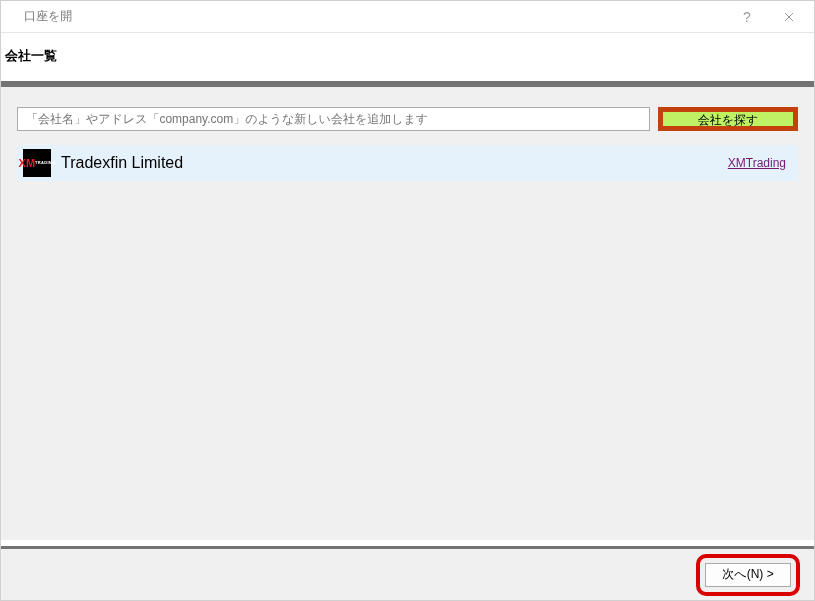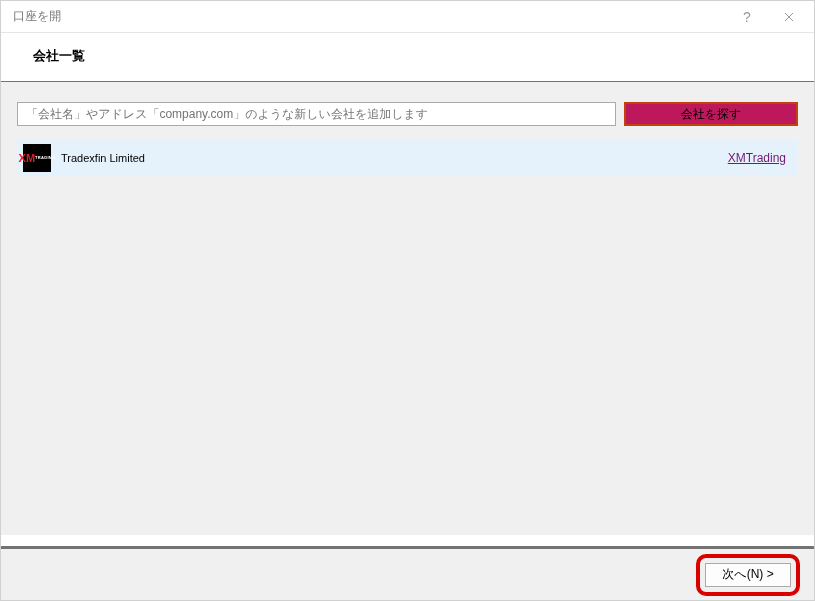--- a/index.html
+++ b/index.html
@@ -14,21 +14,21 @@
       background: #fff;
       border: 1px solid #d0d0d0;
       position: relative;
       overflow: hidden;
     }
     .title-bar {
       height: 32px;
       display: flex;
       align-items: center;
       justify-content: space-between;
-      padding: 0 4px 0 12px;
+      padding: 0 4px 0 23px;
       background: #fff;
       color: #777;
       font-size: 12px;
       border-bottom: 1px solid #e5e5e5;
     }
     .title-bar-controls {
       display: flex;
       align-items: center;
       gap: 0;
     }
@@ -36,22 +36,22 @@
       width: 42px;
       height: 30px;
       display: flex;
       align-items: center;
       justify-content: center;
       color: #999;
       font-size: 14px;
       cursor: default;
     }
     .header-section {
-      padding: 14px 20px 12px 32px;
-      border-bottom: 1px solid #737373;
+      padding: 14px 20px 12px 4px;
+      border-bottom: 6px solid #737373;
     }
     .header-title {
       font-size: 13px;
       font-weight: bold;
       color: #000;
       margin-bottom: 4px;
     }
     .header-subtitle {
       font-size: 12px;
       color: #000;
@@ -71,24 +71,24 @@
     .search-input {
       flex: 1;
       height: 24px;
       border: 1px solid #aaa;
       background: #fff;
       font-size: 12px;
       padding: 0 8px;
       color: #888;
     }
     .search-button {
-      width: 174px;
+      width: 140px;
       height: 24px;
-      border: 2px solid #c2410c;
-      background: #be185d;
+      border: 5px solid #c2410c;
+      background: #bef264;
       font-size: 12px;
       cursor: default;
     }
     .company-list {
       background: #fff;
     }
     .company-row {
       display: flex;
       align-items: center;
       justify-content: space-between;
@@ -116,21 +116,21 @@
     .company-logo .xm-top {
       color: #e31b23;
       font-size: 11px;
       font-weight: bold;
     }
     .company-logo .xm-bottom {
       font-size: 4px;
       letter-spacing: 0.3px;
     }
     .company-name {
-      font-size: 11px;
+      font-size: 16px;
       color: #000;
     }
     .company-link {
       font-size: 12px;
       color: #701a75;
       text-decoration: underline;
       cursor: pointer;
     }
     .footer-bar {
       position: absolute;

